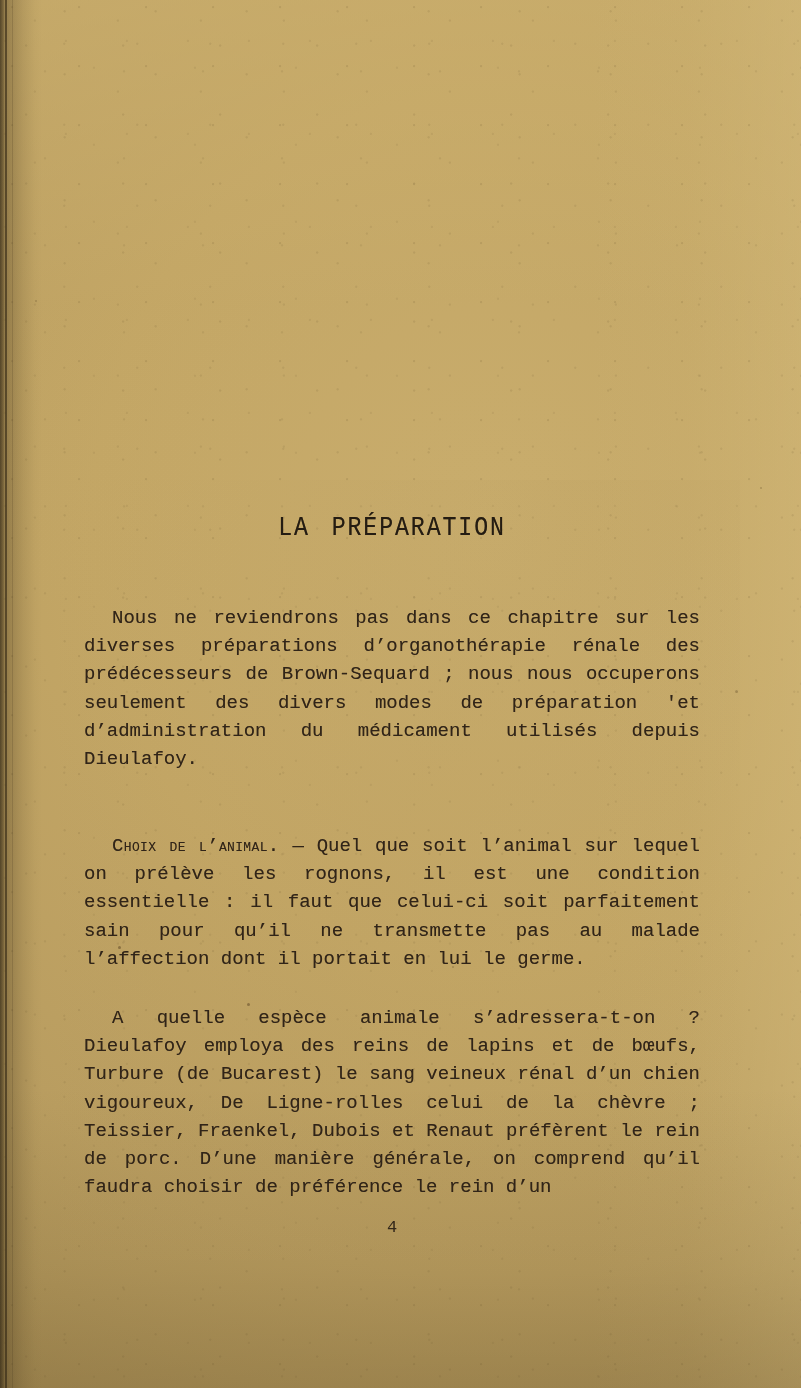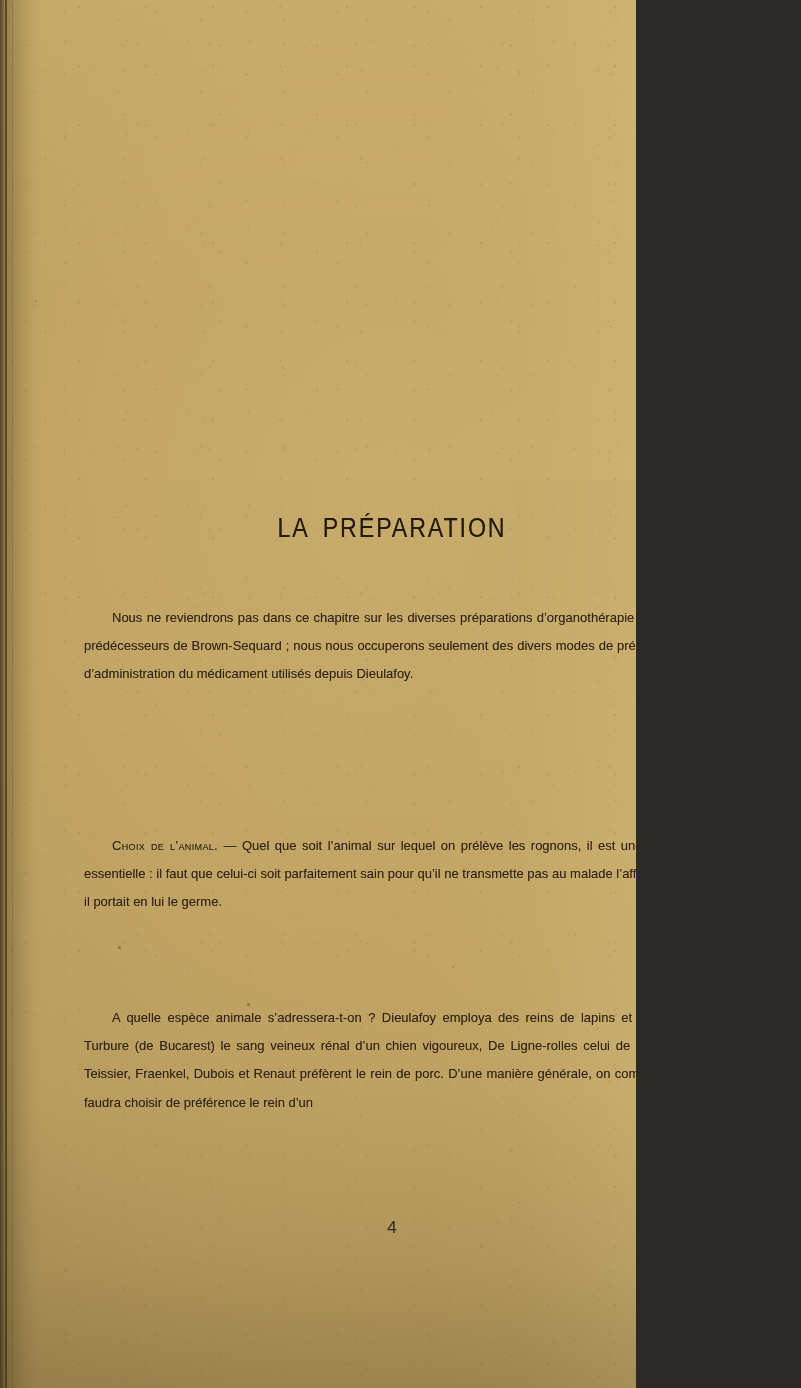--- a/index.html
+++ b/index.html
@@ -3,25 +3,25 @@
 <meta charset="utf-8">
 <style>
   html, body {
     margin: 0;
     padding: 0;
     background: #2b2a26;
   }
 
   .page {
     position: relative;
-    width: 636px;
+    width: 801px;
     height: 1388px;
     overflow: hidden;
     background: #7dd3fc;
-    font-family: Liberation Sans, sans-serif;
+    font-family: Liberation Mono, monospace;
     color: #2b2117;
   }
 
   
   .paper-base {
     position: absolute;
     inset: 0;
     background:
       radial-gradient(ellipse 120% 75% at 62% 38%, #c9ad6d 0%, #c3a665 42%, #b99d60 72%, #a98f56 100%);
   }
@@ -121,21 +121,21 @@
     color: #241c12;
     text-shadow: 0 0 0.6px rgba(36,28,18,0.55);
   }
 
   .body-block {
     position: absolute;
     left: 0;
     width: 616px;
     text-align: justify;
     text-justify: inter-word;
-    font-size: 13px;
+    font-size: 19px;
     line-height: 28.2px;
     color: #302418;
     text-shadow: 0 0 0.55px rgba(48,36,24,0.40);
   }
 
   .para-1 { top: 604px; }
   .para-2 { top: 832px; }
   .para-3 { top: 1004px; }
 
   .body-block p {

